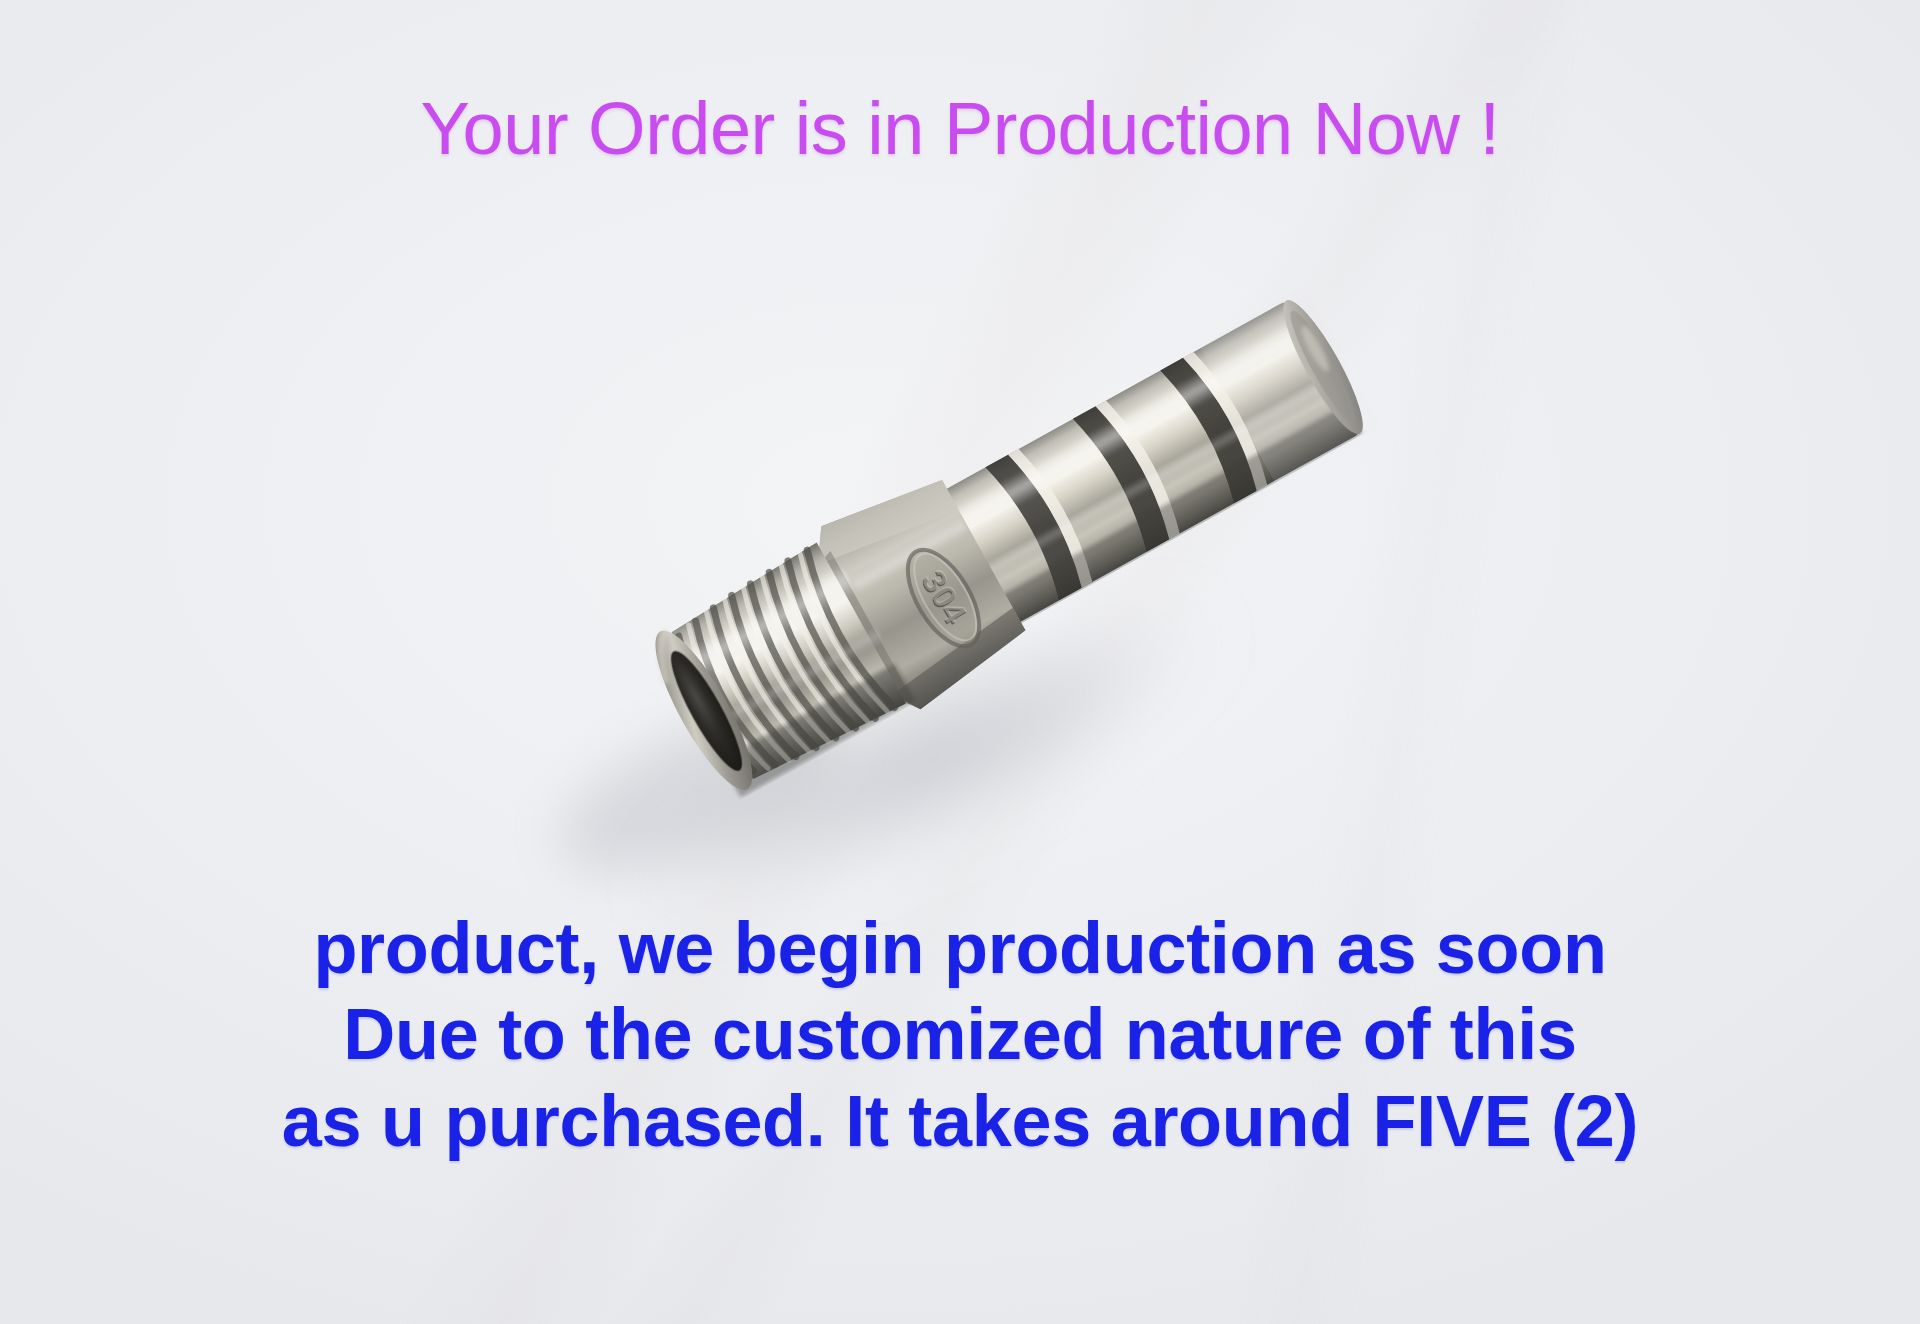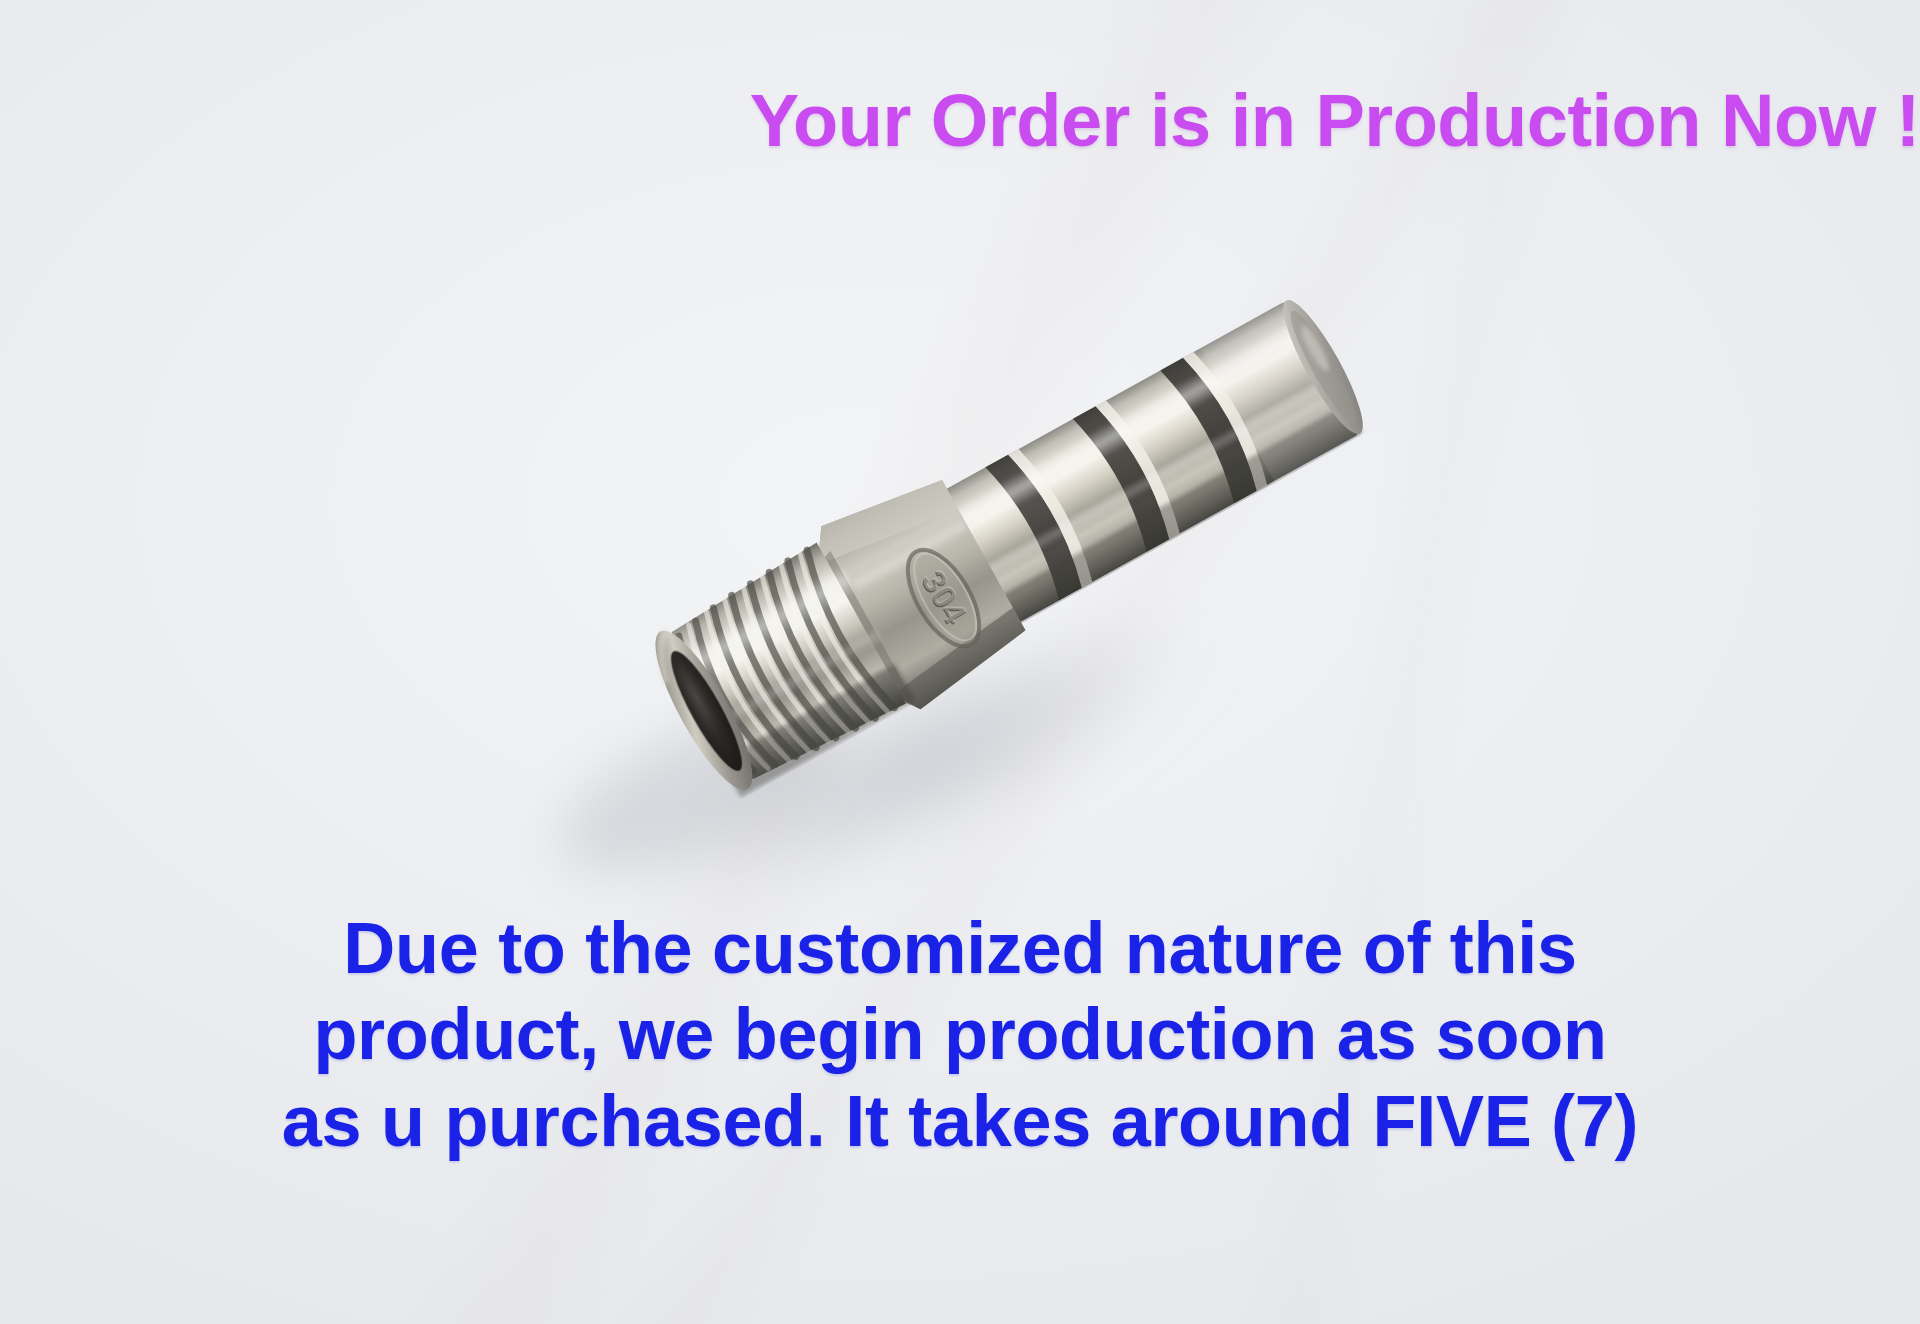--- a/index.html
+++ b/index.html
@@ -26,26 +26,26 @@
     opacity: .5;
     background:
       linear-gradient(118deg, rgba(255,255,255,0) 42%, rgba(214,196,196,.18) 46%, rgba(255,255,255,0) 50%),
       linear-gradient(122deg, rgba(255,255,255,0) 52%, rgba(206,186,186,.13) 55%, rgba(255,255,255,0) 58%),
       linear-gradient(100deg, rgba(255,255,255,0) 68%, rgba(200,190,195,.10) 71%, rgba(255,255,255,0) 74%);
   }
 
   
   #headline {
     position: absolute;
-    top: 78px;
+    top: 86px;
     left: 0;
     width: 100%;
-    text-align: right;
+    text-align: center;
     font-size: 74px;
-    font-weight: bold;
+    font-weight: normal;
     letter-spacing: -0.5px;
     color: #c94cf0;
     text-shadow: 0 2px 3px rgba(160,90,200,.22);
     white-space: nowrap;
   }
 
   
   #product-photo {
     position: absolute;
     left: 0;
@@ -263,18 +263,18 @@
         <path d="M-330,-42 q10,-40 26,-46" stroke="#ded9cf" stroke-width="7" fill="none" opacity=".55" filter="url(#fBlurSoft)"></path>
       </g>
 
       <rect x="300" y="-80" width="120" height="160" fill="#eceef1" opacity=".10"></rect>
     </g>
   </svg>
 
   <div id="headline">Your Order is in Production Now !</div>
 
   <div id="footer-text">
+    <span class="line">product, we begin production as soon</span>
     <span class="line">Due to the customized nature of this</span>
-    <span class="line">product, we begin production as soon</span>
-    <span class="line">as u purchased. It takes around FIVE (7)</span>
+    <span class="line">as u purchased. It takes around FIVE (2)</span>
   </div>
 
 </div>
 
 </body></html>

